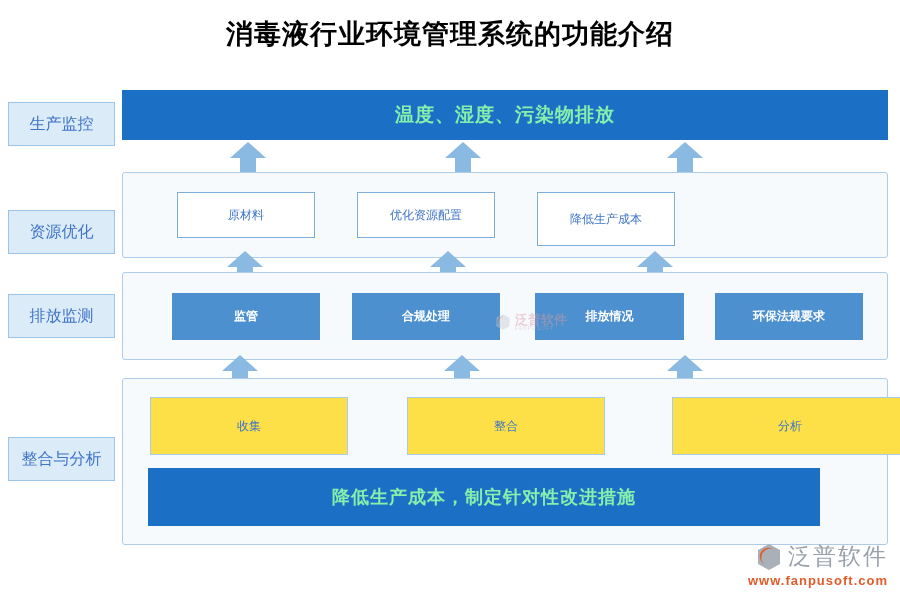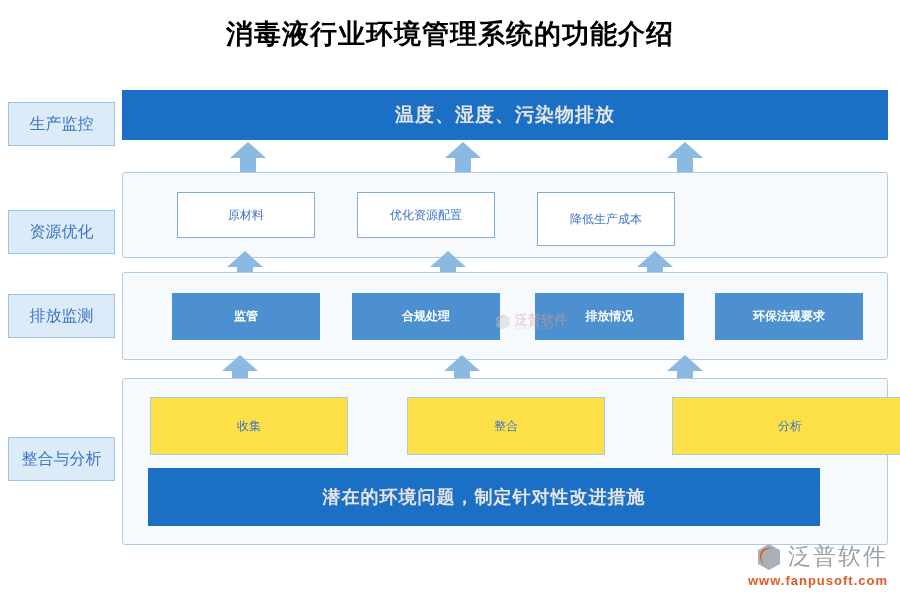--- a/index.html
+++ b/index.html
@@ -15,21 +15,21 @@
   }
   
   .side-label{
     position:absolute;left:8px;width:107px;height:44px;
     background:#dcebf8;border:1px solid #9cc3e8;box-sizing:border-box;
     display:flex;align-items:center;justify-content:center;
     color:#3f74c8;font-size:16px;
   }
   
   .bar-dark{
-    position:absolute;background:#1b6fc5;color:#e5e5e5;
+    position:absolute;background:#1b6fc5;color:#86efac;
     display:flex;align-items:center;justify-content:center;
     font-size:19px;font-weight:bold;letter-spacing:1px;
   }
   #bar-row1{left:122px;top:90px;width:766px;height:50px;}
   #bar-row4{left:148px;top:468px;width:672px;height:58px;font-size:18px;}
   
   .row-container{
     position:absolute;left:122px;width:766px;
     background:#f7fafd;border:1px solid #aecbe8;border-radius:3px;box-sizing:border-box;
   }
@@ -135,21 +135,21 @@
     </div>
   <div class="arrow" style="left:667px;top:355px;">
       <div class="head"></div>
       <div class="stem"></div>
     </div>
 
   <div class="row-container" id="container-integration"></div>
   <div class="box box-light" style="left:150px;top:397px;width:198px;height:58px;">收集</div>
   <div class="box box-light" style="left:407px;top:397px;width:198px;height:58px;">整合</div>
   <div class="box box-light" style="left:672px;top:397px;width:236px;height:58px;">分析</div>
-  <div class="bar-dark" id="bar-row4">潜在的环境问题，制定针对性改进措施</div>
+  <div class="bar-dark" id="bar-row4">降低生产成本，制定针对性改进措施</div>
 
   <div class="logo">
     <div class="logo-row">
       <svg width="30" height="30" viewBox="0 0 30 30">
         <polygon points="4,8 15,2 26,8 26,22 15,28 4,22" fill="#aab0b8"></polygon>
         <path d="M10 22 A9 9 0 0 1 19 7 A7 7 0 0 0 10 22 Z" fill="#e25b28"></path>
       </svg>
       <span class="logo-name">泛普软件</span>
     </div>
     <span class="logo-url">www.fanpusoft.com</span>

